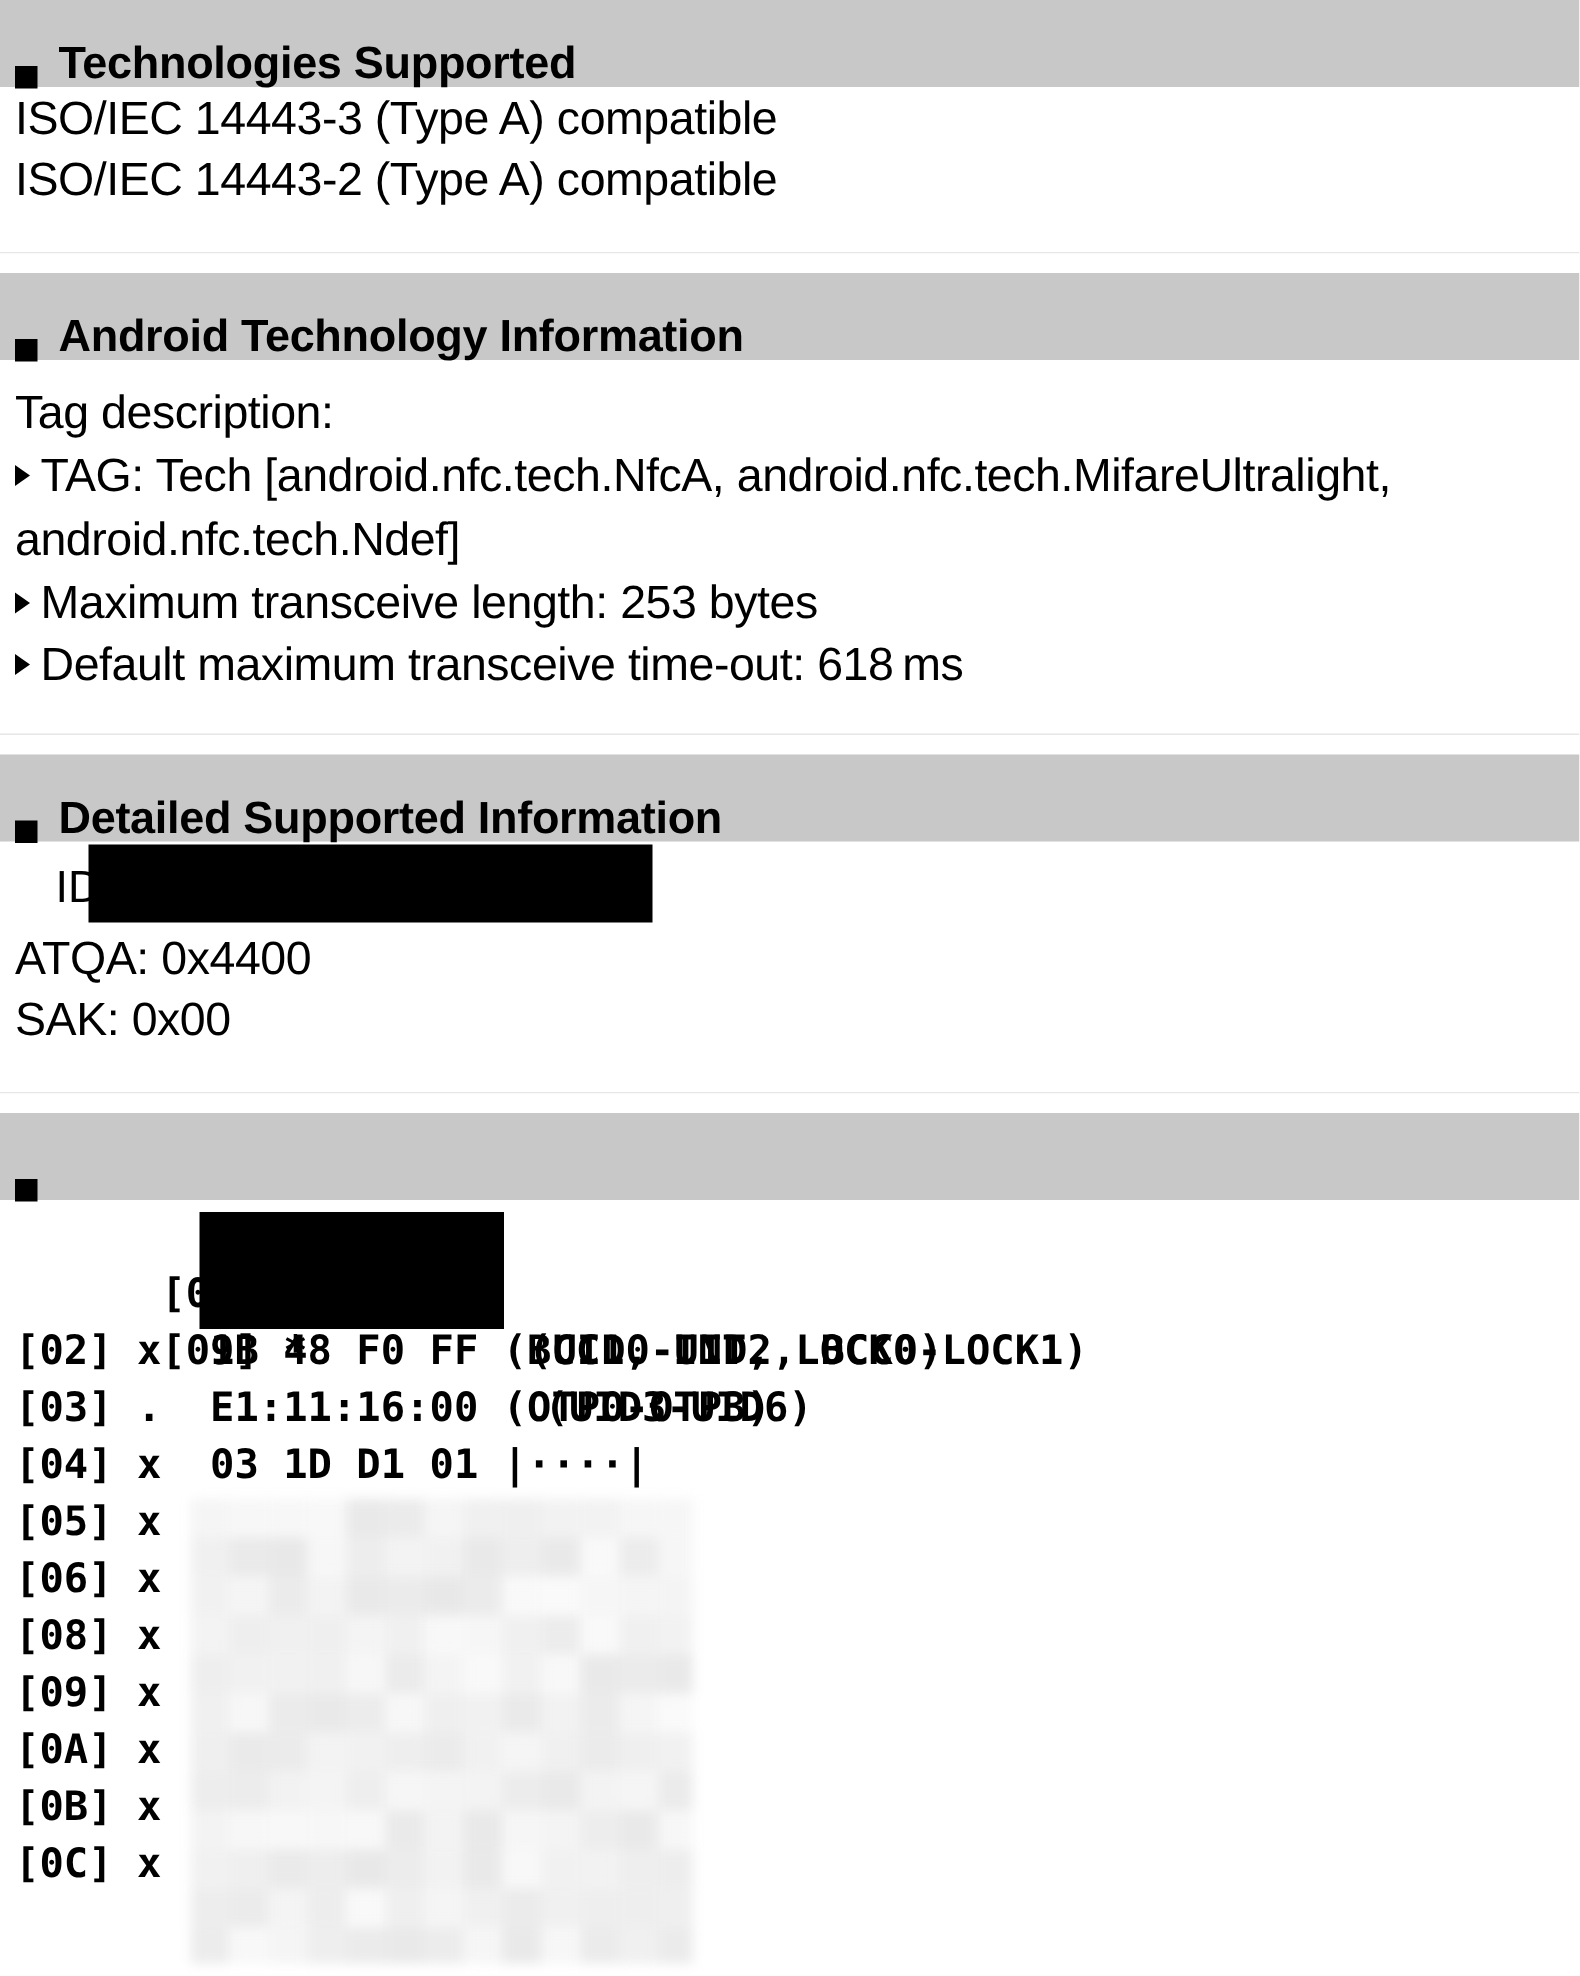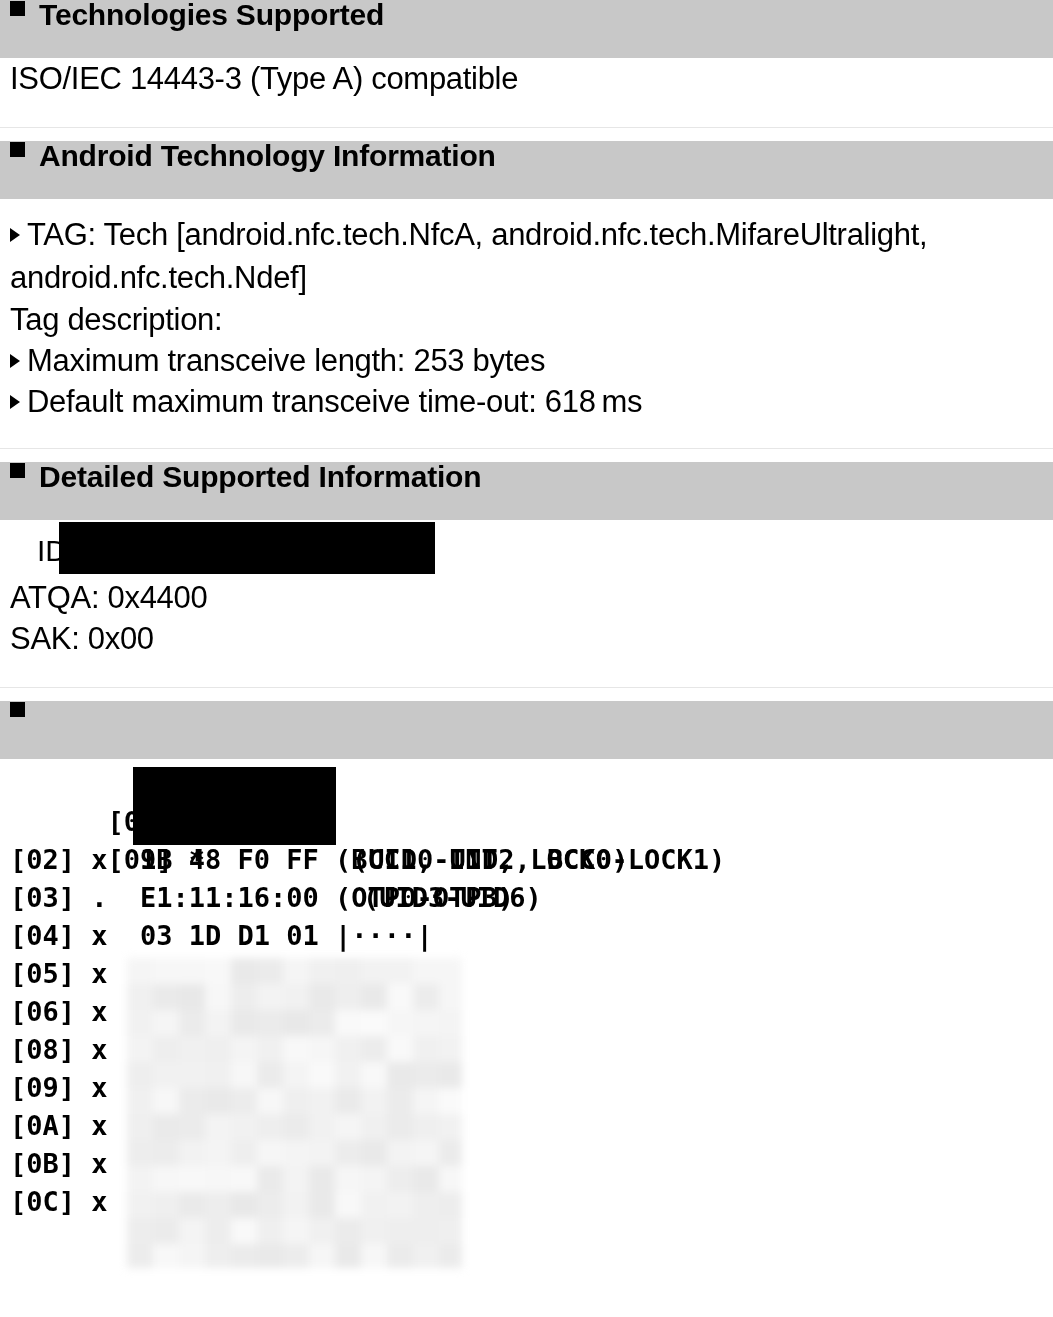--- a/index.html
+++ b/index.html
@@ -20,21 +20,21 @@
     height: 1317px;
     position: relative;
     background: #ffffff;
   }
 
   
   .section-head {
     background: #c8c8c8;
     height: 58px;
     display: flex;
-    align-items: flex-start;
+    align-items: flex-end;
     padding: 0 0 0 10px;
     box-sizing: border-box;
   }
   .bullet {
     display: inline-block;
     width: 15px;
     height: 15px;
     background: #000000;
     margin-right: 14px;
     flex: 0 0 auto;
@@ -142,34 +142,35 @@
 <body>
 
 <div class="page">
 
   <div class="section-head">
     <span class="bullet"></span>
     <span class="section-title">Technologies Supported</span>
   </div>
   <div class="section-body" style="padding-top:0;">
     <div class="line">ISO/IEC 14443-3 (Type A) compatible</div>
+    <div class="line">ISO/IEC 14443-2 (Type A) compatible</div>
   </div>
   <div class="gap" style="height:18px;"></div>
   <div class="divider"></div>
   <div class="gap" style="height:13px;"></div>
 
   <div class="section-head">
     <span class="bullet"></span>
     <span class="section-title">Android Technology Information</span>
   </div>
   <div class="section-body" style="padding-top:14px;">
+    <div class="line">Tag description:</div>
     <div class="line wrap" style="line-height:43px;">
       <span class="tri"></span><span>TAG: Tech [android.nfc.tech.NfcA, android.nfc.tech.MifareUltralight, android.nfc.tech.Ndef]</span>
     </div>
-    <div class="line">Tag description:</div>
     <div class="line">
       <span class="tri"></span><span>Maximum transceive length: 253 bytes</span>
     </div>
     <div class="line">
       <span class="tri"></span><span>Default maximum transceive time-out: 618 ms</span>
     </div>
   </div>
   <div class="gap" style="height:16px;"></div>
   <div class="divider"></div>
   <div class="gap" style="height:13px;"></div>

